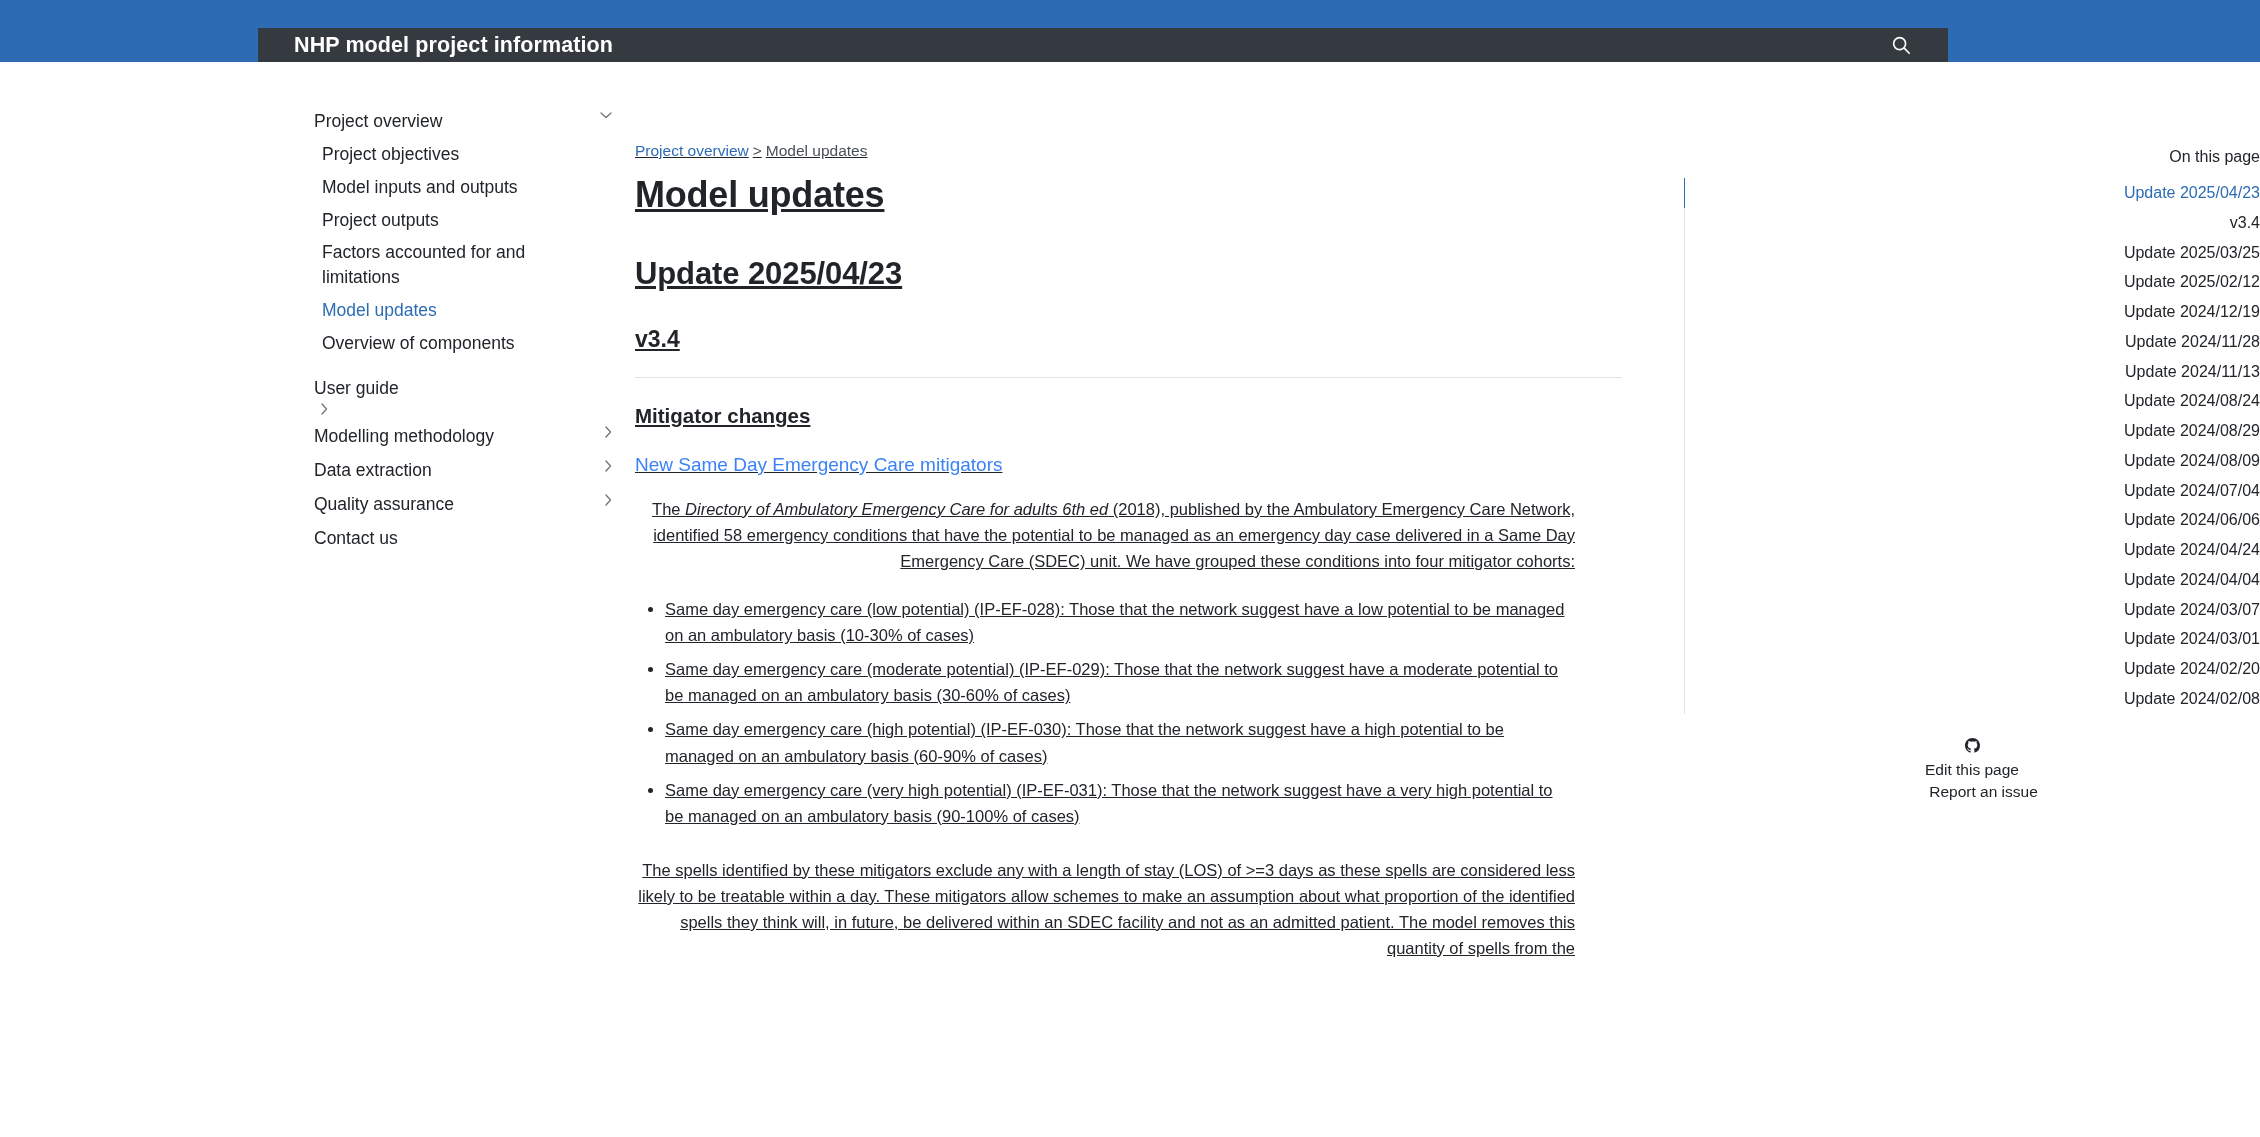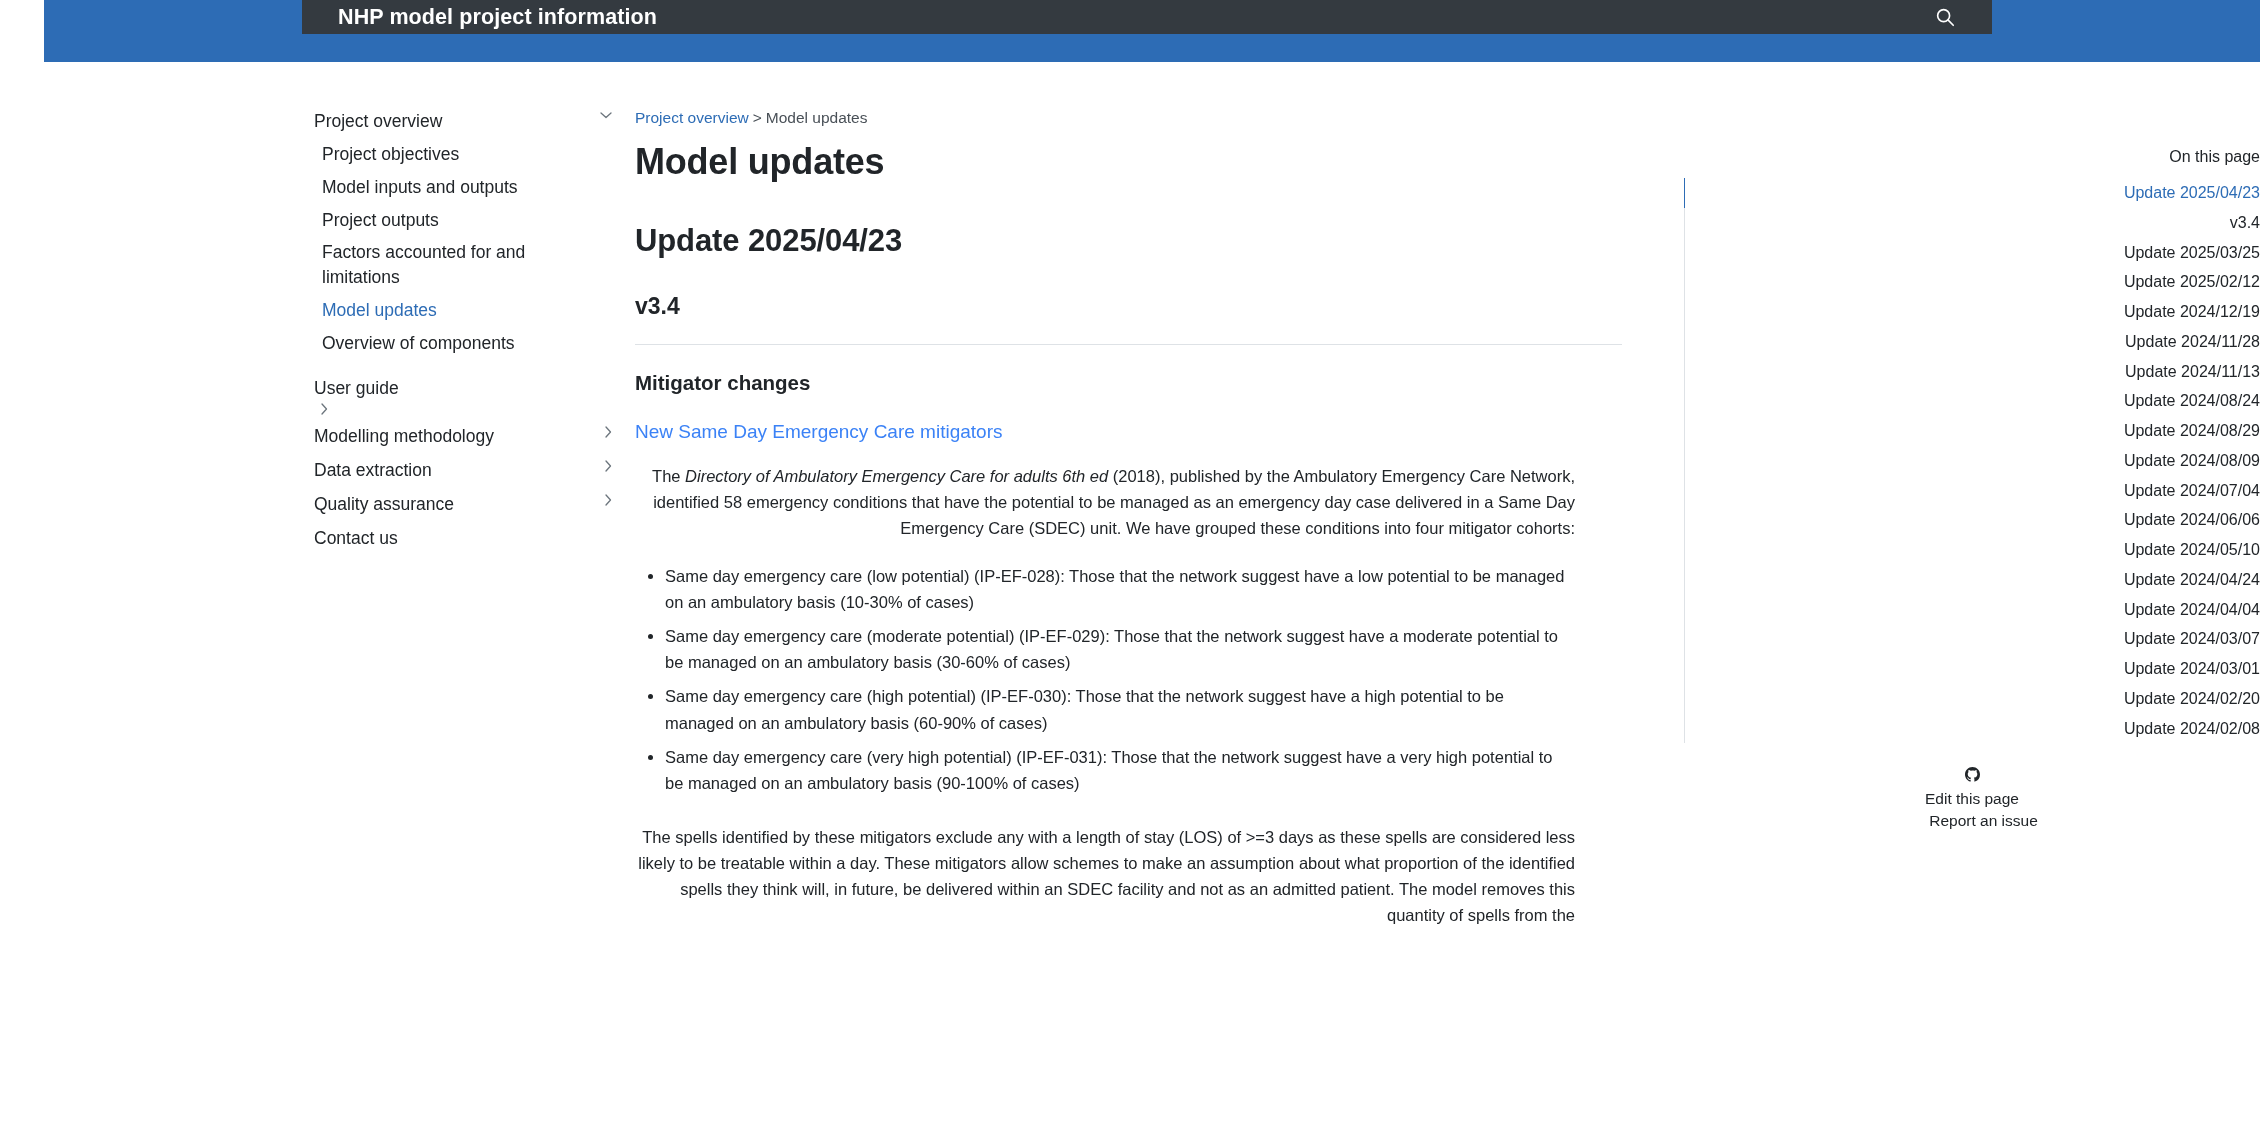--- a/index.html
+++ b/index.html
@@ -10,22 +10,21 @@
     font-family: "Liberation Sans", sans-serif;
     color: #212529;
     overflow: hidden;
   }
   
   .header-bar {
     position: relative;
     height: 62px;
     background: #2d6cb5;
     display: flex;
-    align-items: flex-start;
-    margin-left: 44px;
+    align-items: flex-end;
   }
   .header-left-fill { width: 258px; background: #2d6cb5; flex: none; }
   .header-center {
     flex: none;
     width: 1690px;
     background: #343a40;
     display: flex;
     align-items: center;
     justify-content: space-between;
     padding: 0 30px 0 36px;
@@ -56,22 +55,23 @@
   .sidebar {
     width: 632px;
     flex: none;
     padding-top: 42px;
     padding-left: 314px;
     padding-right: 20px;
   }
   .content {
     width: 990px;
     flex: none;
-    padding-top: 47px;
+    padding-top: 80px;
     padding-left: 3px;
+    text-decoration: underline;
   }
   .toc {
     flex: 1;
     padding-top: 86px;
     padding-left: 62px;
     text-align: right;
   }
 
   
   .nav-group { margin-bottom: 0; }
@@ -332,21 +332,20 @@
       <li>Update 2025/03/25</li>
       <li>Update 2025/02/12</li>
       <li>Update 2024/12/19</li>
       <li>Update 2024/11/28</li>
       <li>Update 2024/11/13</li>
       <li>Update 2024/08/24</li>
       <li>Update 2024/08/29</li>
       <li>Update 2024/08/09</li>
       <li>Update 2024/07/04</li>
       <li>Update 2024/06/06</li>
-      <li>Update 2024/05/10</li>
       <li>Update 2024/04/24</li>
       <li>Update 2024/04/04</li>
       <li>Update 2024/03/07</li>
       <li>Update 2024/03/01</li>
       <li>Update 2024/02/20</li>
       <li>Update 2024/02/08</li>
     </ul>
     <div class="toc-footer">
       <div class="row">
         <span class="gh">

